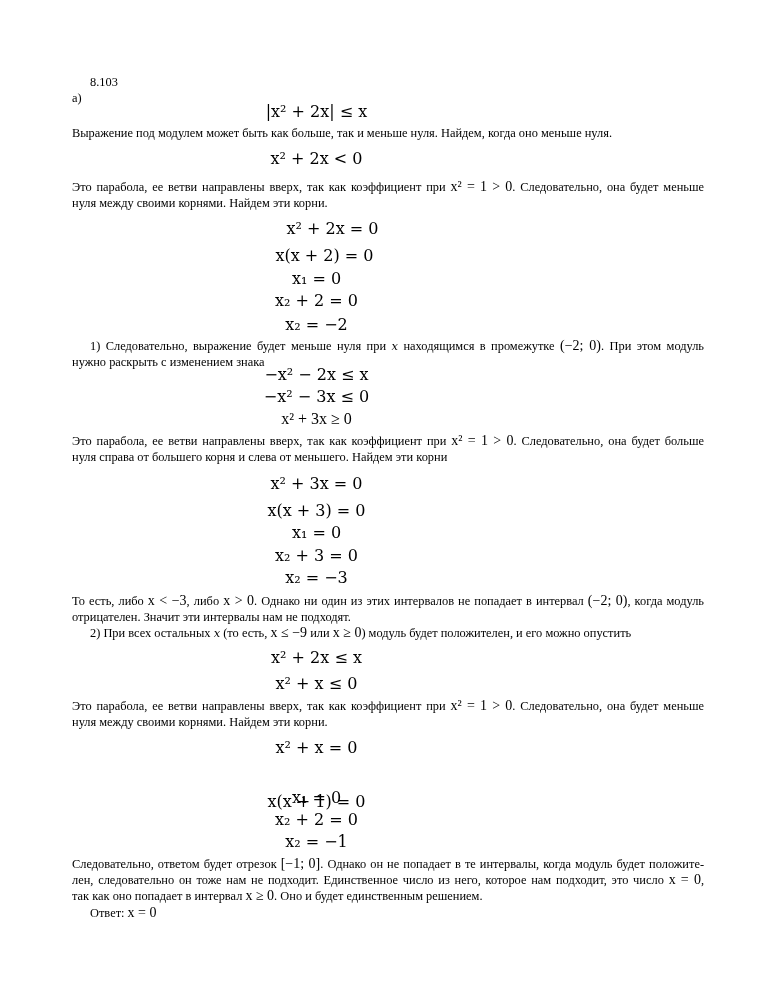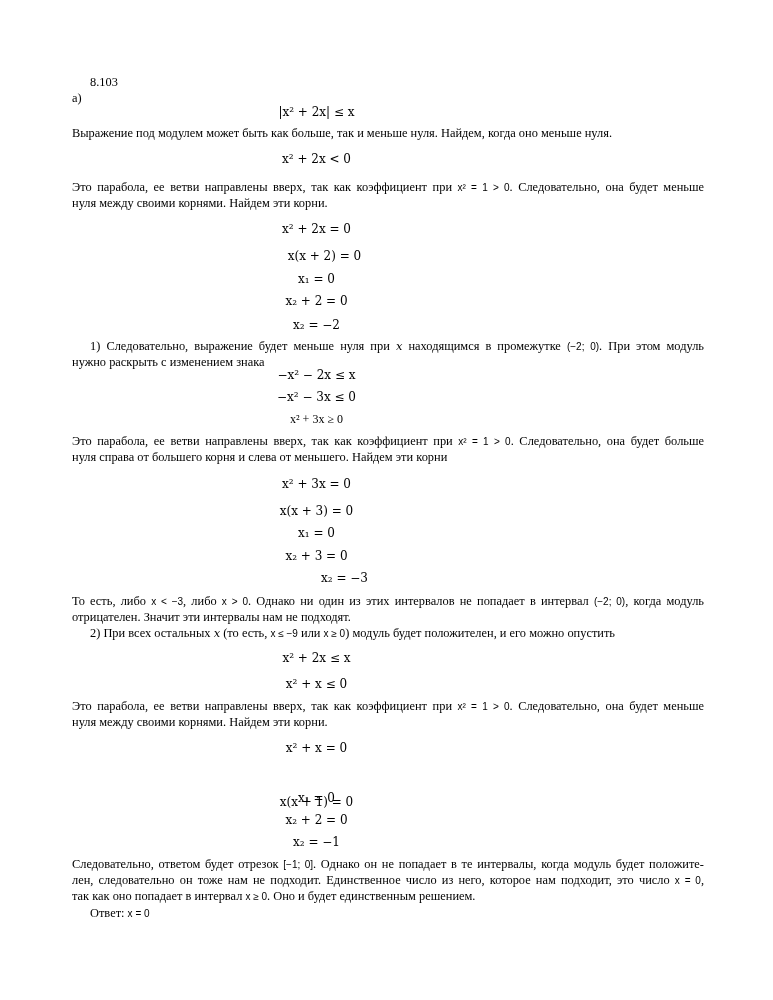--- a/index.html
+++ b/index.html
@@ -2,62 +2,62 @@
 <html><head>
 <meta charset="utf-8">
 <style>
   html, body { margin:0; padding:0; background:#ffffff; }
   body { width:773px; height:1000px; position:relative; overflow:hidden;
          font-family:"Liberation Serif", serif; color:#000; font-size:12.4px; }
   .line { position:absolute; left:72px; width:632px; white-space:nowrap; line-height:16px; }
   .just { text-align:justify; text-align-last:justify; }
   .indent { left:90px; width:614px; }
   .eq { position:absolute; left:0; width:633px; text-align:center; line-height:18px;
-        font-family:"DejaVu Serif", serif; font-size:12px; }
+        font-family:"DejaVu Serif", serif; font-size:16px; }
   .m { font-family:"DejaVu Serif", serif; font-style:italic; font-size:11.5px; }
-  .mr { font-family:Liberation Sans, sans-serif; font-size:10px; }
+  .mr { font-family:Liberation Serif, serif; font-size:14px; }
 </style>
 </head>
 <body>
 
 <div>
 
   <div class="line" style="top:74px;left:90px;">8.103</div>
   <div class="line" style="top:90px;">а)</div>
 
   <div class="eq" style="top:103px;">|x² + 2x| ≤ x</div>
 
   <div class="line" style="top:125px;">Выражение под модулем может быть как больше, так и меньше нуля. Найдем, когда оно меньше нуля.</div>
 
   <div class="eq" style="top:150px;">x² + 2x &lt; 0</div>
 
   <div class="line just" style="top:179px;"><span>Это парабола, ее ветви направлены вверх, так как коэффициент при </span><span class="mr">x² = 1 &gt; 0</span><span>. Следовательно, она будет меньше</span></div>
   <div class="line" style="top:195px;">нуля между своими корнями. Найдем эти корни.</div>
 
-  <div class="eq" style="top:220px;">x² + 2x = 0</div>
+  <div class="eq" style="top:220px;margin-left:16px;">x² + 2x = 0</div>
   <div class="eq" style="top:247px;padding-left:8px;">x(x + 2) = 0</div>
   <div class="eq" style="top:270px;">x₁ = 0</div>
   <div class="eq" style="top:292px;">x₂ + 2 = 0</div>
   <div class="eq" style="top:316px;">x₂ = −2</div>
 
   <div class="line indent just" style="top:338px;"><span>1) Следовательно, выражение будет меньше нуля при </span><span class="m">x</span><span> находящимся в промежутке </span><span class="mr">(−2; 0)</span><span>. При этом модуль</span></div>
   <div class="line" style="top:354px;">нужно раскрыть с изменением знака</div>
 
   <div class="eq" style="top:366px;">−x² − 2x ≤ x</div>
   <div class="eq" style="top:388px;">−x² − 3x ≤ 0</div>
   <div class="eq" style="top:410px;font-family:Liberation Serif, serif;">x² + 3x ≥ 0</div>
 
   <div class="line just" style="top:433px;"><span>Это парабола, ее ветви направлены вверх, так как коэффициент при </span><span class="mr">x² = 1 &gt; 0</span><span>. Следовательно, она будет больше</span></div>
   <div class="line" style="top:449px;">нуля справа от большего корня и слева от меньшего. Найдем эти корни</div>
 
   <div class="eq" style="top:475px;">x² + 3x = 0</div>
   <div class="eq" style="top:502px;">x(x + 3) = 0</div>
   <div class="eq" style="top:524px;">x₁ = 0</div>
   <div class="eq" style="top:547px;">x₂ + 3 = 0</div>
-  <div class="eq" style="top:569px;padding-left:28px;">x₂ = −3</div>
+  <div class="eq" style="top:569px;">x₂ = −3</div>
 
   <div class="line just" style="top:593px;"><span>То есть, либо </span><span class="mr">x &lt; −3</span><span>, либо </span><span class="mr">x &gt; 0</span><span>. Однако ни один из этих интервалов не попадает в интервал </span><span class="mr">(−2; 0)</span><span>, когда модуль</span></div>
   <div class="line" style="top:609px;">отрицателен. Значит эти интервалы нам не подходят.</div>
   <div class="line indent" style="top:625px;"><span>2) При всех остальных </span><span class="m">x</span><span> (то есть, </span><span class="mr">x ≤ −9</span><span> или </span><span class="mr">x ≥ 0</span><span>) модуль будет положителен, и его можно опустить</span></div>
 
   <div class="eq" style="top:649px;">x² + 2x ≤ x</div>
   <div class="eq" style="top:675px;">x² + x ≤ 0</div>
 
   <div class="line just" style="top:698px;"><span>Это парабола, ее ветви направлены вверх, так как коэффициент при </span><span class="mr">x² = 1 &gt; 0</span><span>. Следовательно, она будет меньше</span></div>
   <div class="line" style="top:714px;">нуля между своими корнями. Найдем эти корни.</div>

